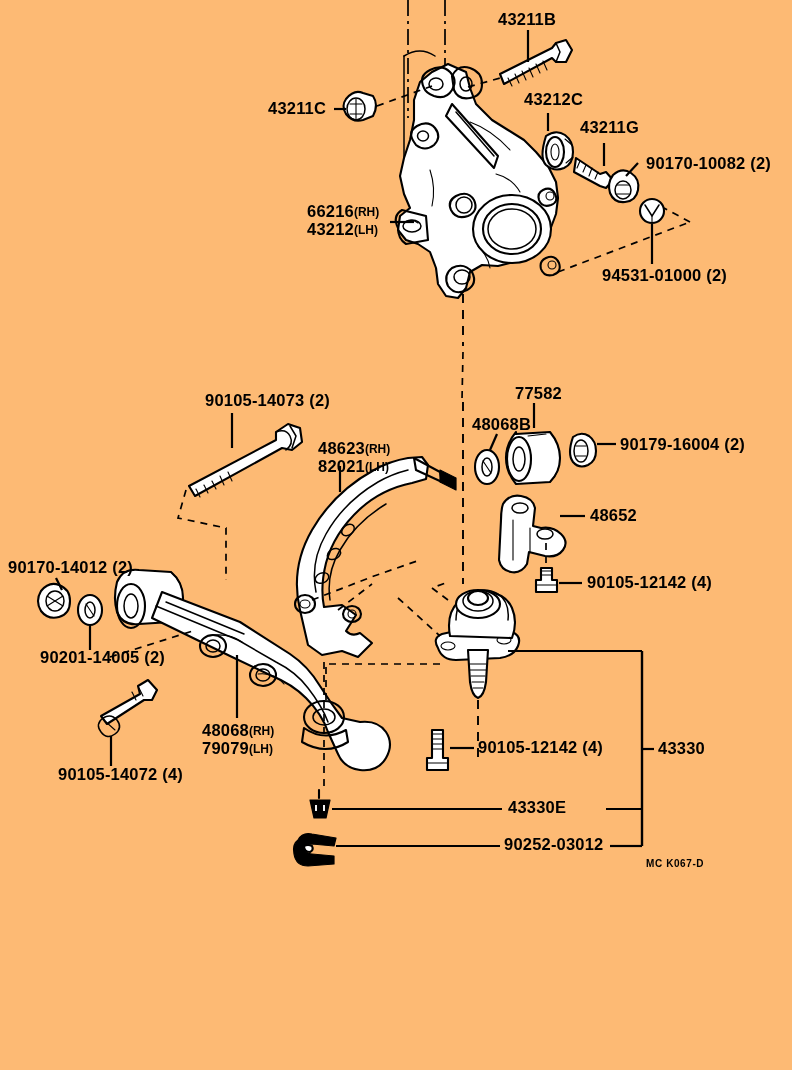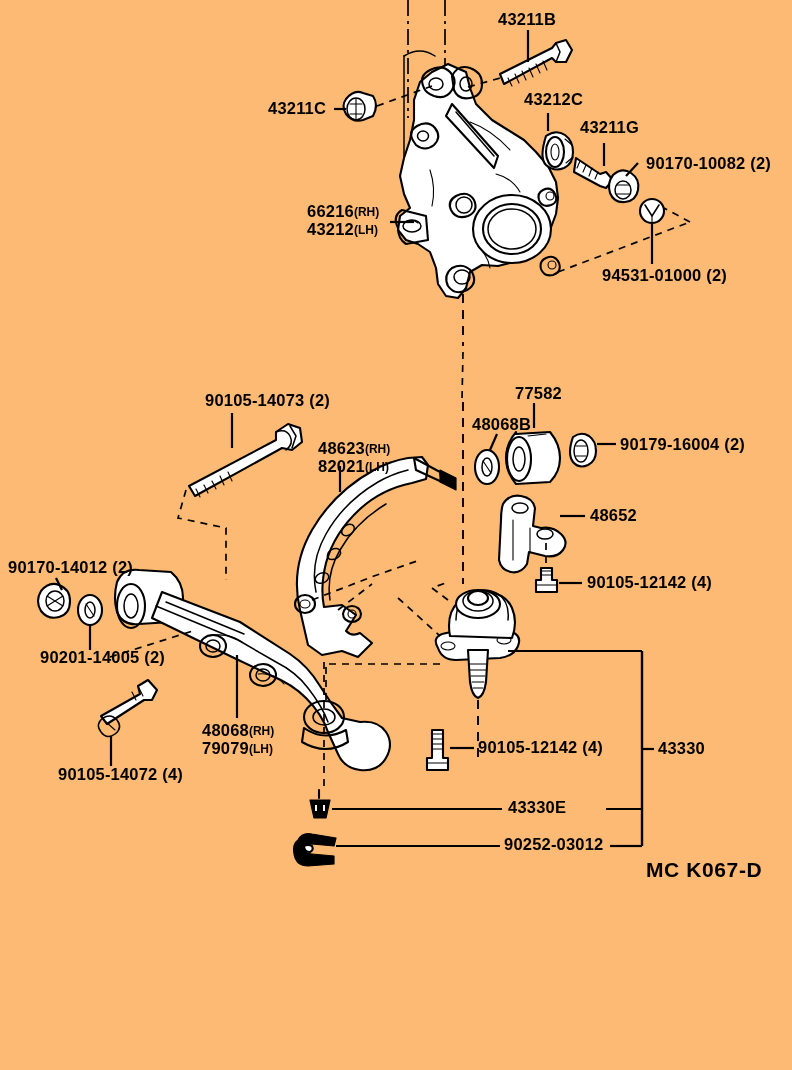--- a/index.html
+++ b/index.html
@@ -111,21 +111,21 @@
     position: relative;
     top: -1px;
   }
   .lbl.two-line {
     line-height: 1.08;
   }
   .lbl-footer {
     position: absolute;
     font-family: "Liberation Sans", sans-serif;
     font-weight: bold;
-    font-size: 21px;
+    font-size: 10px;
     color: #000000;
     white-space: nowrap;
     letter-spacing: 0.6px;
   }
 </style>
 </head>
 <body>
 
 <div id="diagram-root">
 

